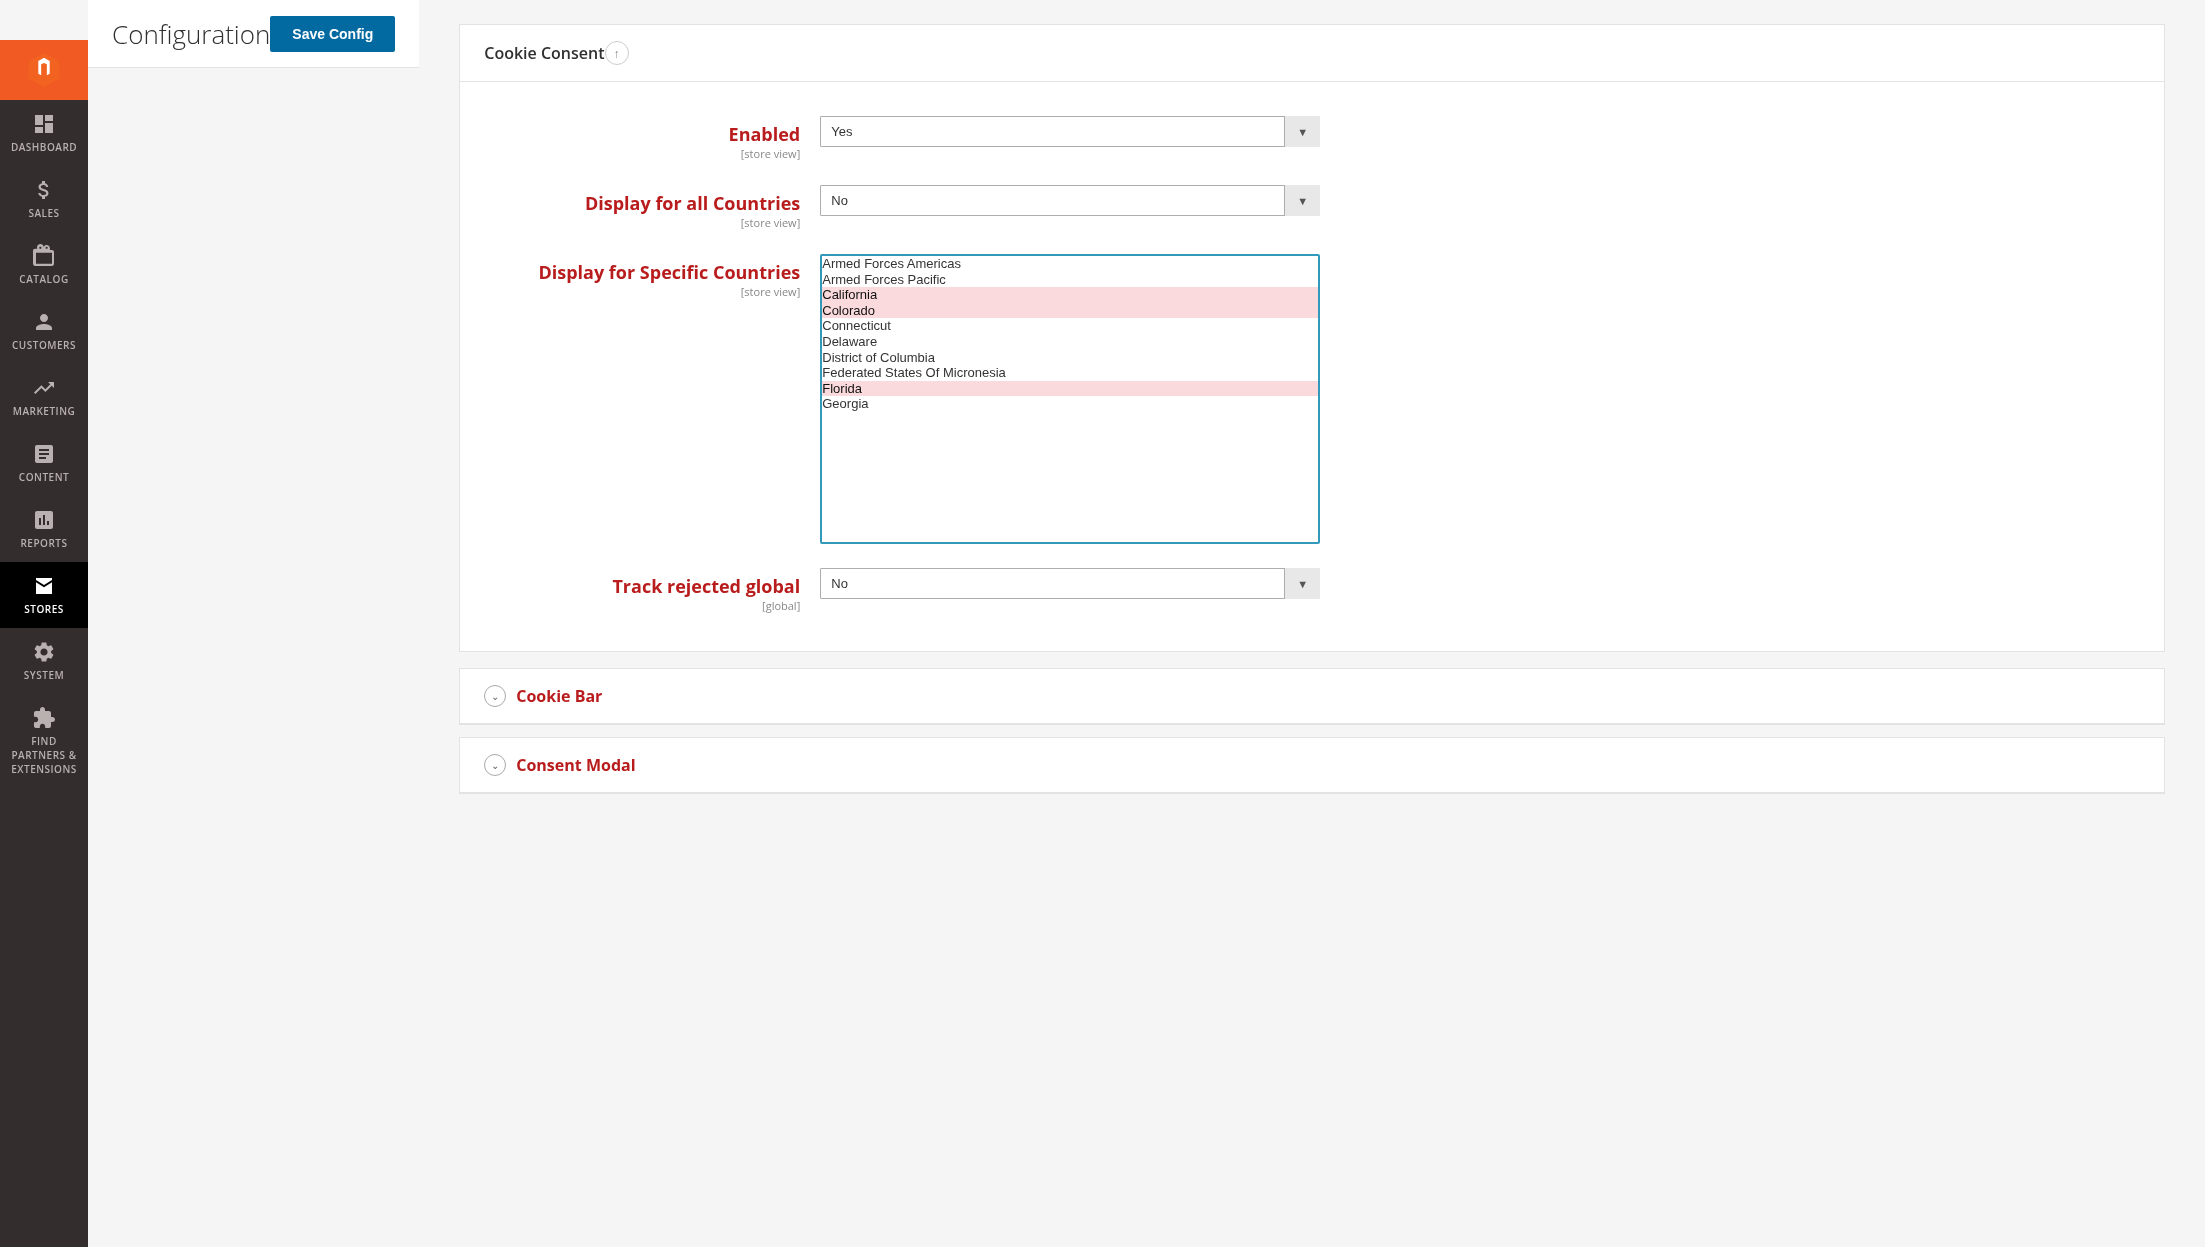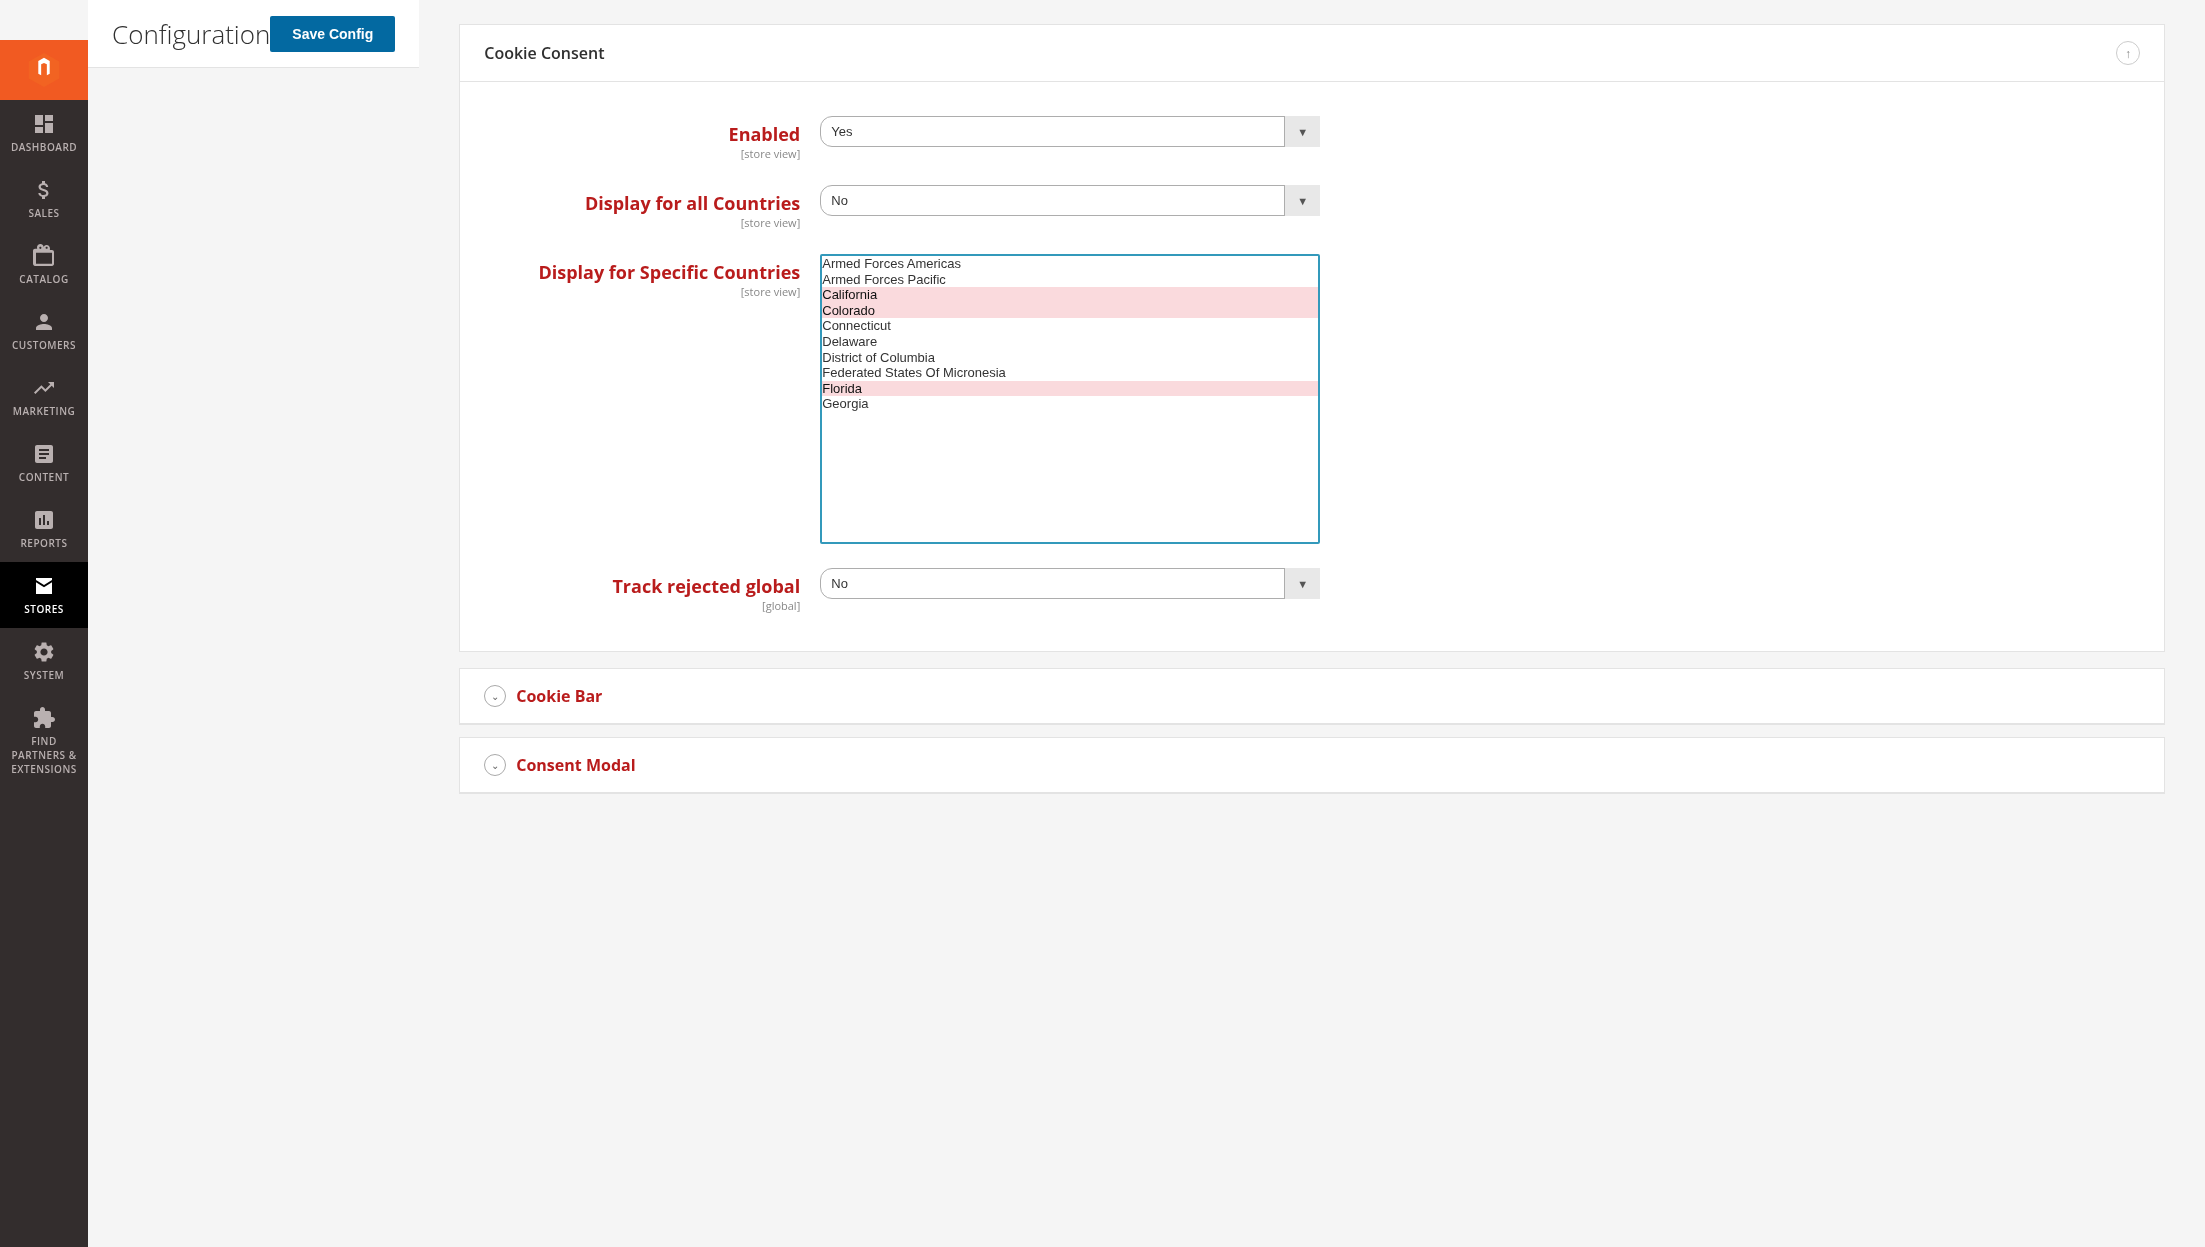--- a/index.html
+++ b/index.html
@@ -111,23 +111,21 @@
     
     .cookie-consent-section {
       background: #fff;
       border: 1px solid #e3e3e3;
       margin-bottom: 16px;
     }
     .cookie-consent-header {
       padding: 16px 24px;
       display: flex;
       align-items: center;
-      justify-content: space-between;
       border-bottom: 1px solid #e3e3e3;
-      gap: 42px;
     }
 
     
     .form-body {
       padding: 24px 0;
     }
     .form-row {
       display: flex;
       align-items: flex-start;
       padding: 10px 40px 10px 0;
@@ -164,21 +162,21 @@
     }
     .select-field {
       width: 100%;
       padding: 7px 36px 7px 10px;
       border: 1px solid #adadad;
       background: #fff;
       font-size: 13px;
       color: #333;
       appearance: none;
       cursor: pointer;
-      border-radius: 12px;
+      border-radius: 1px;
     }
     .select-arrow {
       position: absolute;
       right: 0;
       top: 0;
       bottom: 0;
       width: 36px;
       background: #e8e8e8;
       border-left: 1px solid #adadad;
       display: flex;

